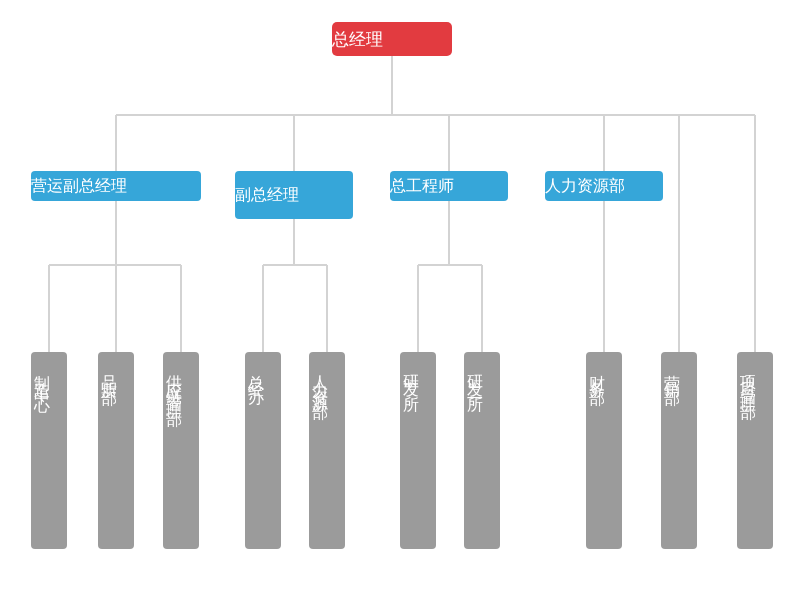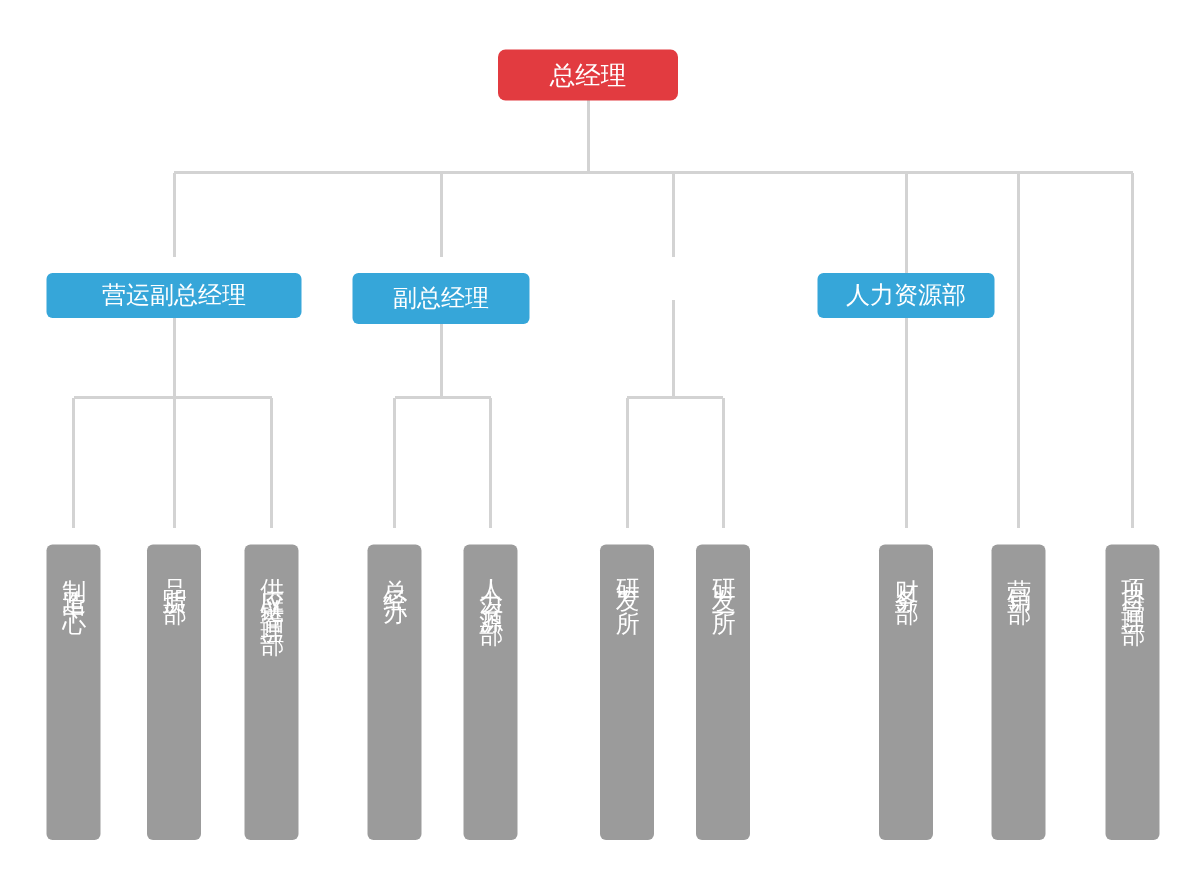--- a/index.html
+++ b/index.html
@@ -29,23 +29,22 @@
   .lines line {
     stroke: var(--line);
     stroke-width: 2;
   }
   .node {
     position: absolute;
     z-index: 2;
     color: var(--node-text);
     display: flex;
     align-items: center;
-    justify-content: center;
+    justify-content: flex-start;
     border-radius: 4px;
-    margin-top: 11px;
   }
   .node-root {
     background: var(--root-bg);
     font-size: 17px;
     border-radius: 5px;
   }
   .node-manager {
     background: var(--manager-bg);
     font-size: 16px;
   }
@@ -97,22 +96,25 @@
     <line x1="482" y1="265" x2="482" y2="352"></line>
   </svg>
 
   <div class="node node-root" style="left:332px; top:22px; width:120px; height:34px;">
     <span>总经理</span>
   </div>
 
   <div class="node node-manager" style="left:31px; top:171px; width:170px; height:30px;">
     <span>营运副总经理</span>
   </div>
-  <div class="node node-manager" style="left:235px; top:171px; width:118px; height:34px;">
+  <div class="node node-manager" style="left:235px; top:171px; width:118px; height:48px;">
     <span>副总经理</span>
+  </div>
+  <div class="node node-manager" style="left:390px; top:171px; width:118px; height:30px;">
+    <span>总工程师</span>
   </div>
   <div class="node node-manager" style="left:545px; top:171px; width:118px; height:30px;">
     <span>人力资源部</span>
   </div>
 
   <div class="node node-department" style="left:31px; top:352px; width:36px; height:197px;">
     <span class="vlabel">制造中心</span>
   </div>
   <div class="node node-department" style="left:98px; top:352px; width:36px; height:197px;">
     <span class="vlabel">品质部</span>

